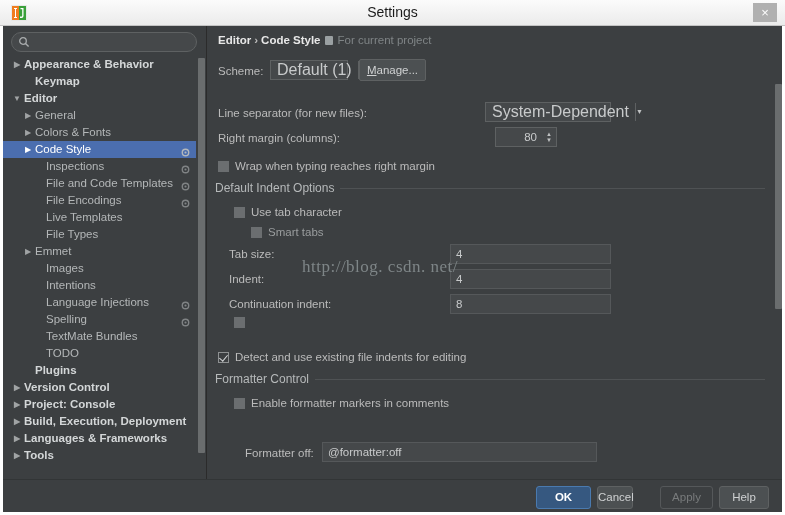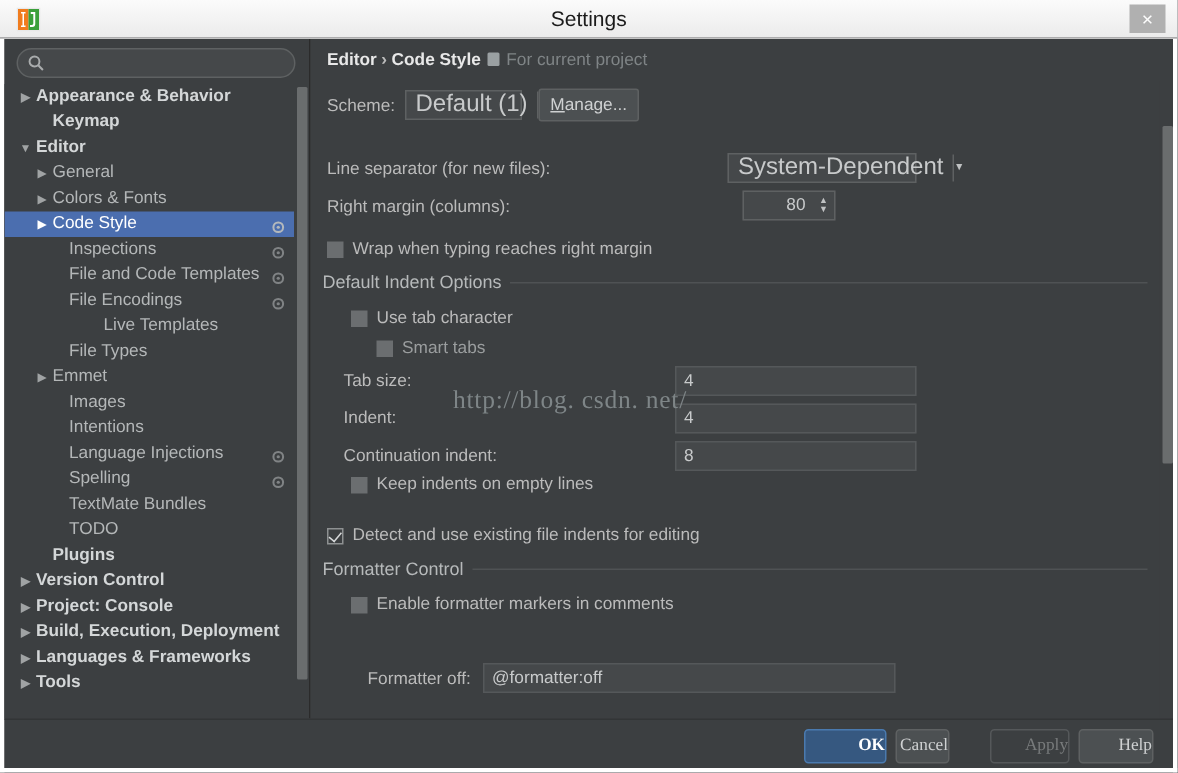--- a/index.html
+++ b/index.html
@@ -399,26 +399,26 @@
     box-sizing: border-box;
   }
   .dlgbtn {
     position: absolute;
     top: 6px;
     height: 23px;
     box-sizing: border-box;
     border-radius: 3px;
     font-size: 11.5px;
     line-height: 21px;
-    text-align: right;
+    text-align: center;
     cursor: pointer;
     color: #cfd1d2;
     background: #4c5052;
     border: 1px solid #5e6162;
-    font-family: Liberation Serif, serif;
+    font-family: Liberation Sans, sans-serif;
   }
   .dlgbtn.default {
     background: #365880;
     border: 1px solid #4a7aaf;
     color: #ffffff;
     font-weight: bold;
   }
   .dlgbtn.disabled {
     color: #787b7c;
     background: #43464800;
@@ -482,21 +482,21 @@
                 <circle cx="5" cy="5" r="1.2" fill="#b9bcbd"></circle>
               </svg></span></div>
           <div class="tree-row"><span class="tlabel" style="margin-left: 43px;">File and Code Templates</span><span class="cog"><svg viewBox="0 0 10 10">
                 <circle cx="5" cy="5" r="3.6" fill="none" stroke="#b9bcbd" stroke-width="1.5"></circle>
                 <circle cx="5" cy="5" r="1.2" fill="#b9bcbd"></circle>
               </svg></span></div>
           <div class="tree-row"><span class="tlabel" style="margin-left: 43px;">File Encodings</span><span class="cog"><svg viewBox="0 0 10 10">
                 <circle cx="5" cy="5" r="3.6" fill="none" stroke="#b9bcbd" stroke-width="1.5"></circle>
                 <circle cx="5" cy="5" r="1.2" fill="#b9bcbd"></circle>
               </svg></span></div>
-          <div class="tree-row"><span class="tlabel" style="margin-left: 66px;">Live Templates</span></div>
+          <div class="tree-row"><span class="tlabel" style="margin-left: 43px;">Live Templates</span></div>
           <div class="tree-row"><span class="tlabel" style="margin-left: 43px;">File Types</span></div>
           <div class="tree-row"><span class="tw" style="left: 19px;">▶</span><span class="tlabel" style="margin-left: 32px;">Emmet</span></div>
           <div class="tree-row"><span class="tlabel" style="margin-left: 43px;">Images</span></div>
           <div class="tree-row"><span class="tlabel" style="margin-left: 43px;">Intentions</span></div>
           <div class="tree-row"><span class="tlabel" style="margin-left: 43px;">Language Injections</span><span class="cog"><svg viewBox="0 0 10 10">
                 <circle cx="5" cy="5" r="3.6" fill="none" stroke="#b9bcbd" stroke-width="1.5"></circle>
                 <circle cx="5" cy="5" r="1.2" fill="#b9bcbd"></circle>
               </svg></span></div>
           <div class="tree-row"><span class="tlabel" style="margin-left: 43px;">Spelling</span><span class="cog"><svg viewBox="0 0 10 10">
                 <circle cx="5" cy="5" r="3.6" fill="none" stroke="#b9bcbd" stroke-width="1.5"></circle>
@@ -573,21 +573,20 @@
         <input class="tfield" style="left: 243px; top: 190px; width: 161px;" value="4">
 
         <div class="lbl" style="left:22px; top:217px;">Indent:</div>
         <input class="tfield" style="left: 243px; top: 215px; width: 161px;" value="4">
 
         <div class="lbl" style="left:22px; top:242px;">Continuation indent:</div>
         <input class="tfield" style="left: 243px; top: 240px; width: 161px;" value="8">
 
         <div class="cbrow" style="left:27px; top:263px;">
           <span class="cbbox"></span>
-          <span class="cblabel">Keep indents on empty lines</span>
         </div>
 
         <div class="cbrow" style="left:11px; top:297px;">
           <span class="cbbox checked"></span>
           <span class="cblabel">Detect and use existing file indents for editing</span>
         </div>
 
         <div class="sep" style="left:8px; top:318px; width:550px;">
           <span class="sep-title">Formatter Control</span>
           <span class="sep-line"></span>

